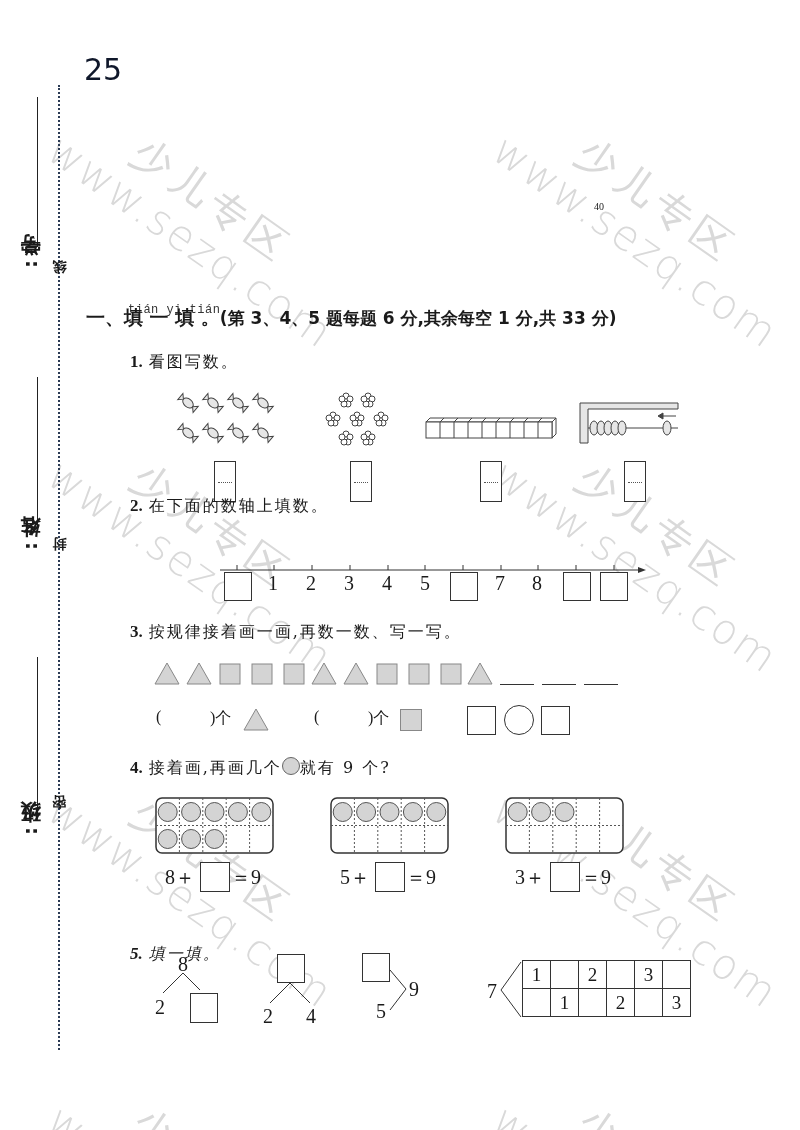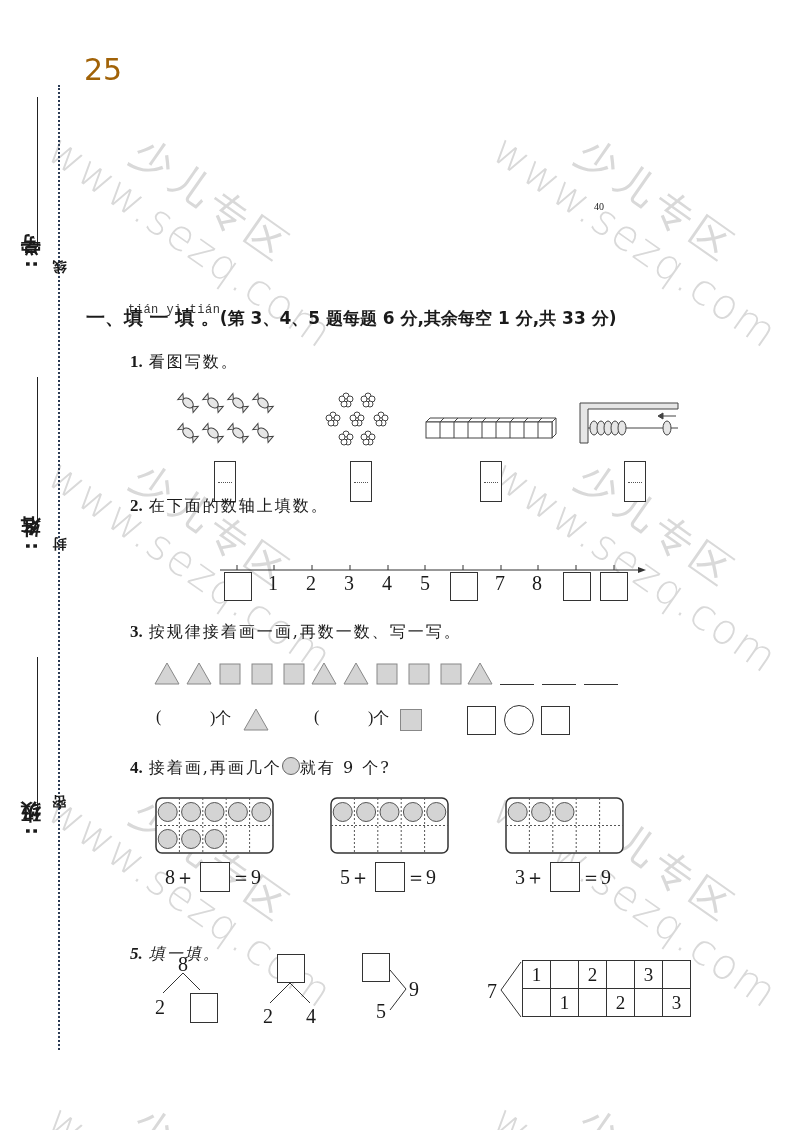--- a/index.html
+++ b/index.html
@@ -17,21 +17,21 @@
           font-family: "DejaVu Sans", sans-serif; white-space: nowrap; pointer-events: none; }
     .wm .cn { font-size: 40px; letter-spacing: 6px; display: block; margin-left: 70px; font-weight: 300; }
     .wm .url { font-size: 42px; letter-spacing: 2px; display: block; margin-top: -6px; font-weight: 300; }
 
     
     .dash-line { position: absolute; left: 58px; top: 85px; height: 965px; border-left: 2px dotted #2b3b55; }
     .solid-line { position: absolute; left: 37px; width: 1px; background: #222; }
     .vlabel { position: absolute; left: 16px; font-size: 20px; writing-mode: vertical-rl; transform: rotate(180deg); letter-spacing: 2px; font-weight: 600; }
     .vmark { position: absolute; left: 50px; font-size: 14px; writing-mode: vertical-rl; transform: rotate(180deg); background: #fff; font-weight: 700; }
 
-    .page-num { left: 84px; top: 52px; font-size: 30px; font-family: "DejaVu Sans", sans-serif; color: #a16207; }
+    .page-num { left: 84px; top: 52px; font-size: 30px; font-family: "DejaVu Sans", sans-serif; color: #0f172a; }
 
     
     .score-note { left: 594px; top: 201px; font-size: 10px; }
     table.score { position: absolute; left: 87px; top: 222px; border-collapse: collapse; font-size: 16px; }
     table.score td { border: 1.3px solid #333; height: 26px; text-align: center; padding: 0; }
     table.score td.head { width: 94px; letter-spacing: 14px; }
     table.score td.col { width: 94px; }
 
     .pinyin { left: 128px; top: 287px; font-size: 12px; letter-spacing: 0.5px; color: #333; }
     .section-title { left: 86px; top: 305px; font-size: 19px; font-weight: 700; white-space: nowrap; }

